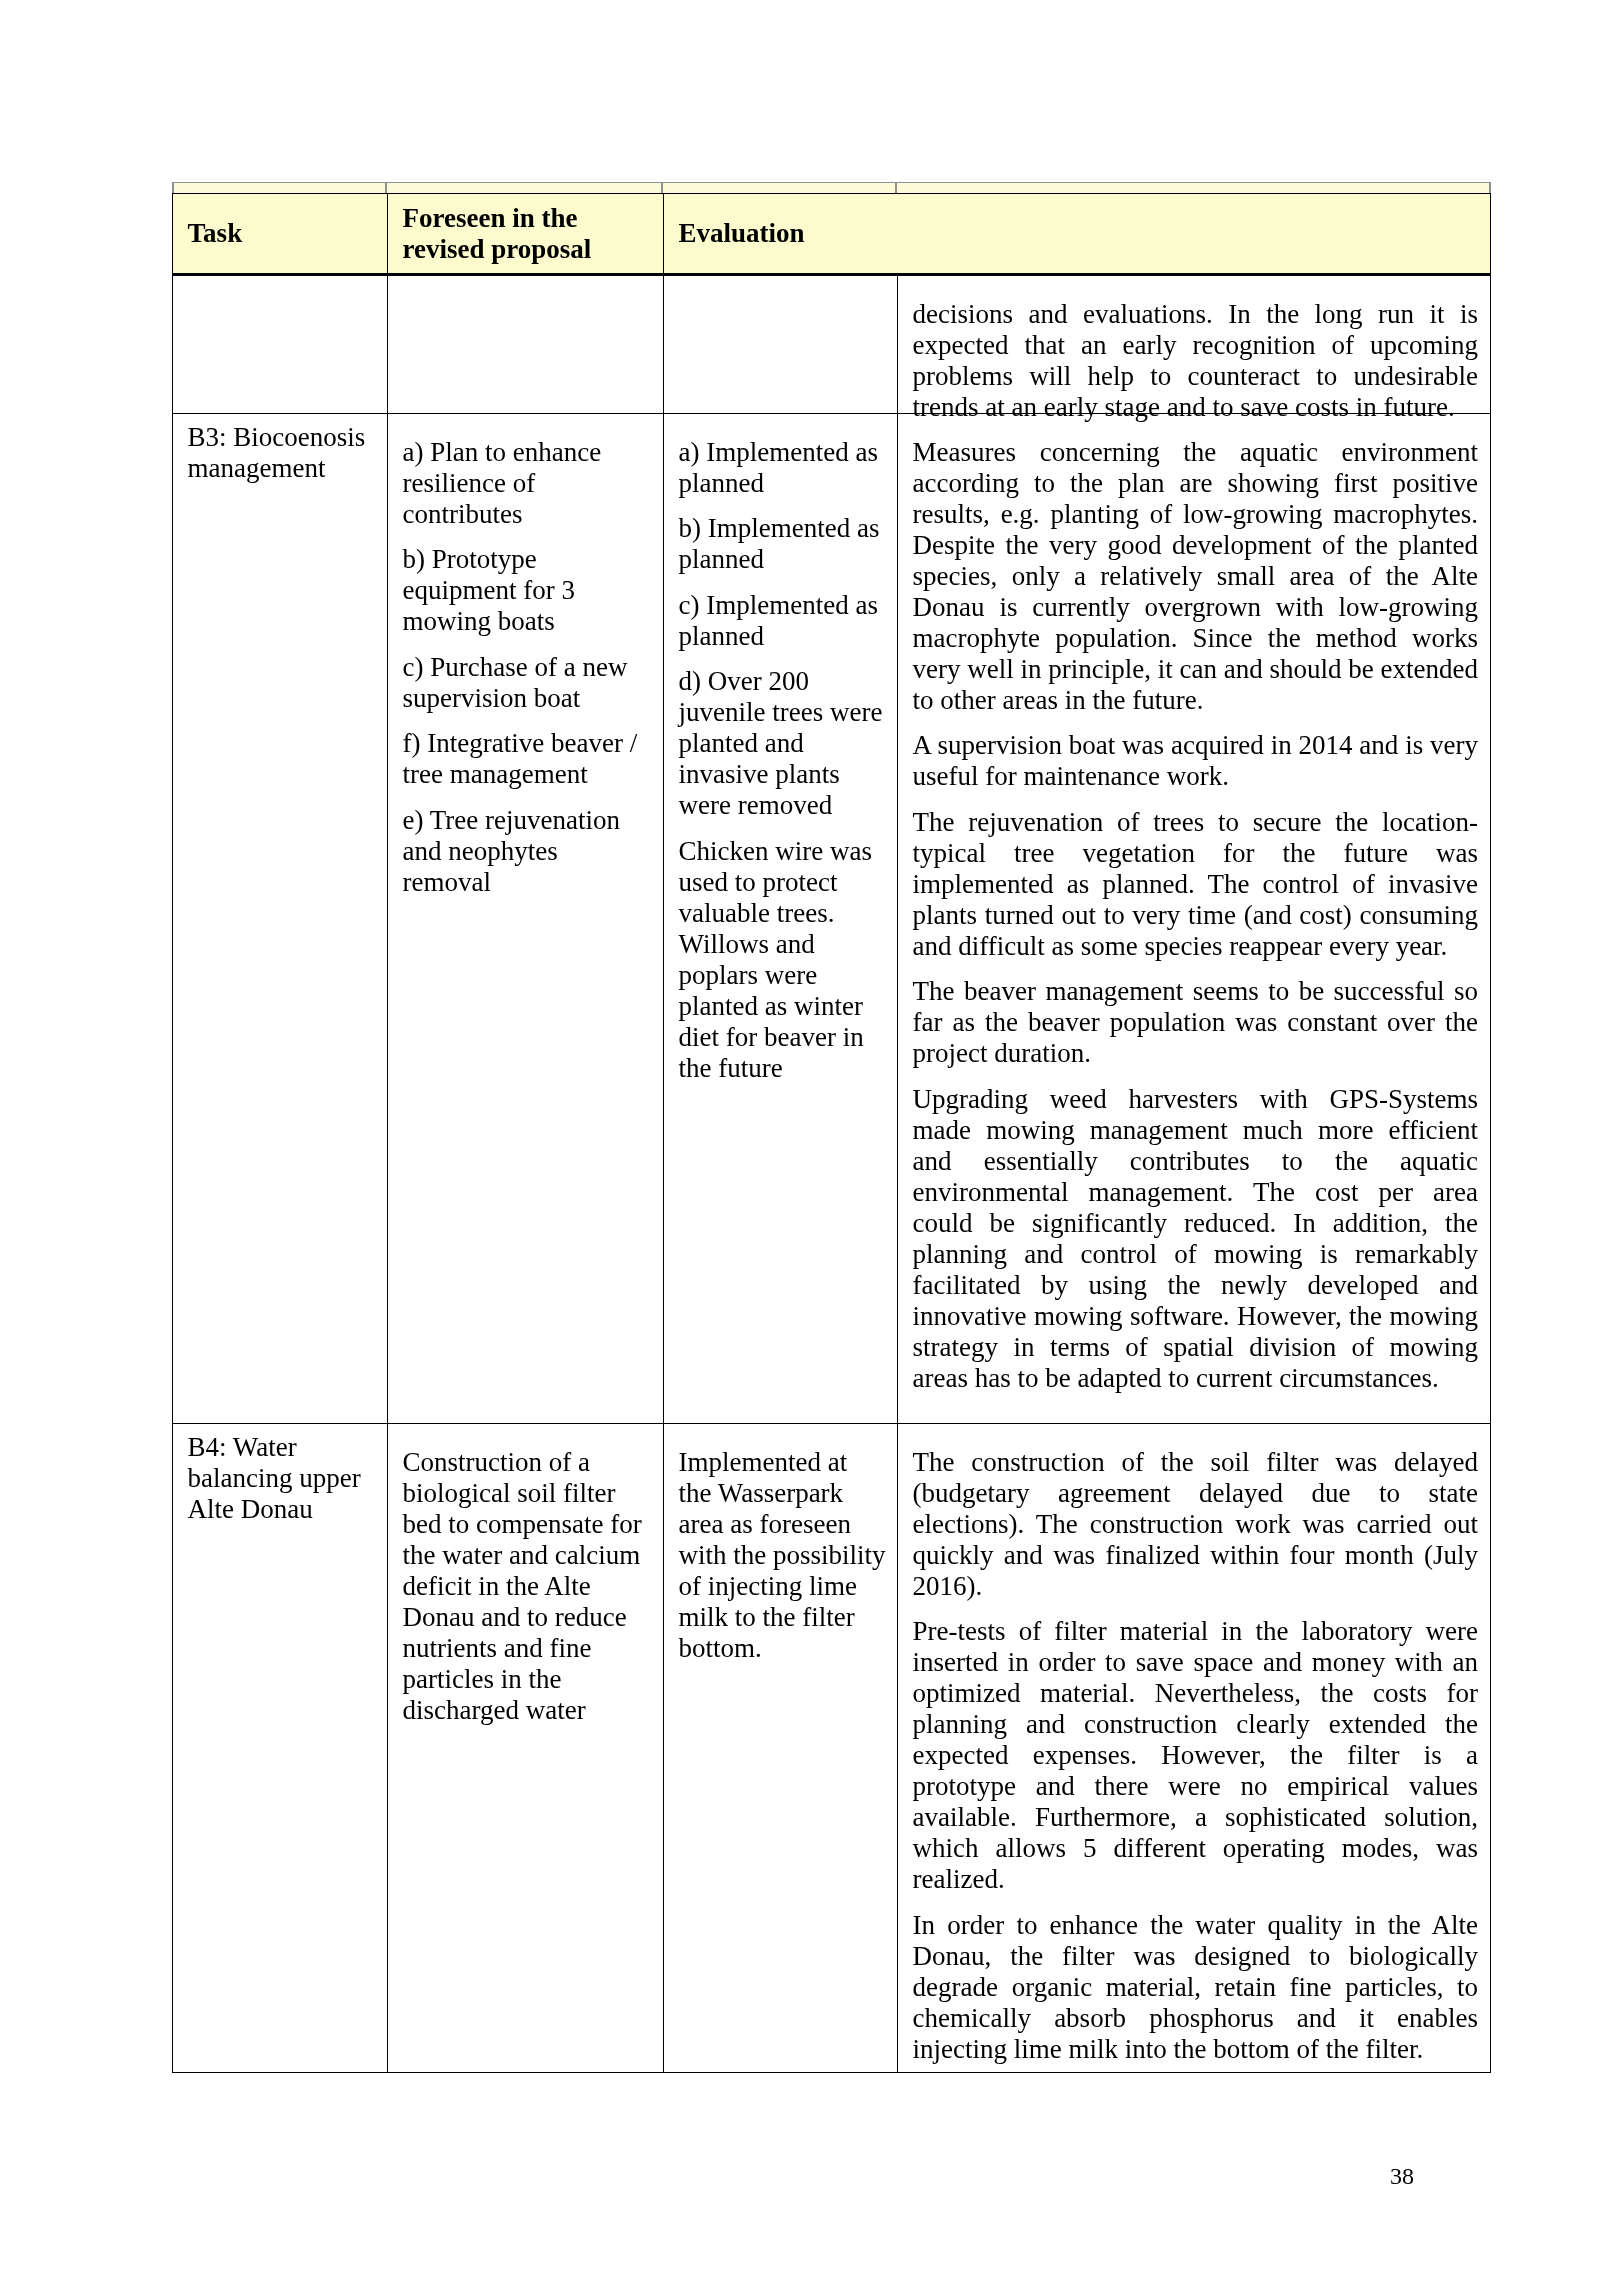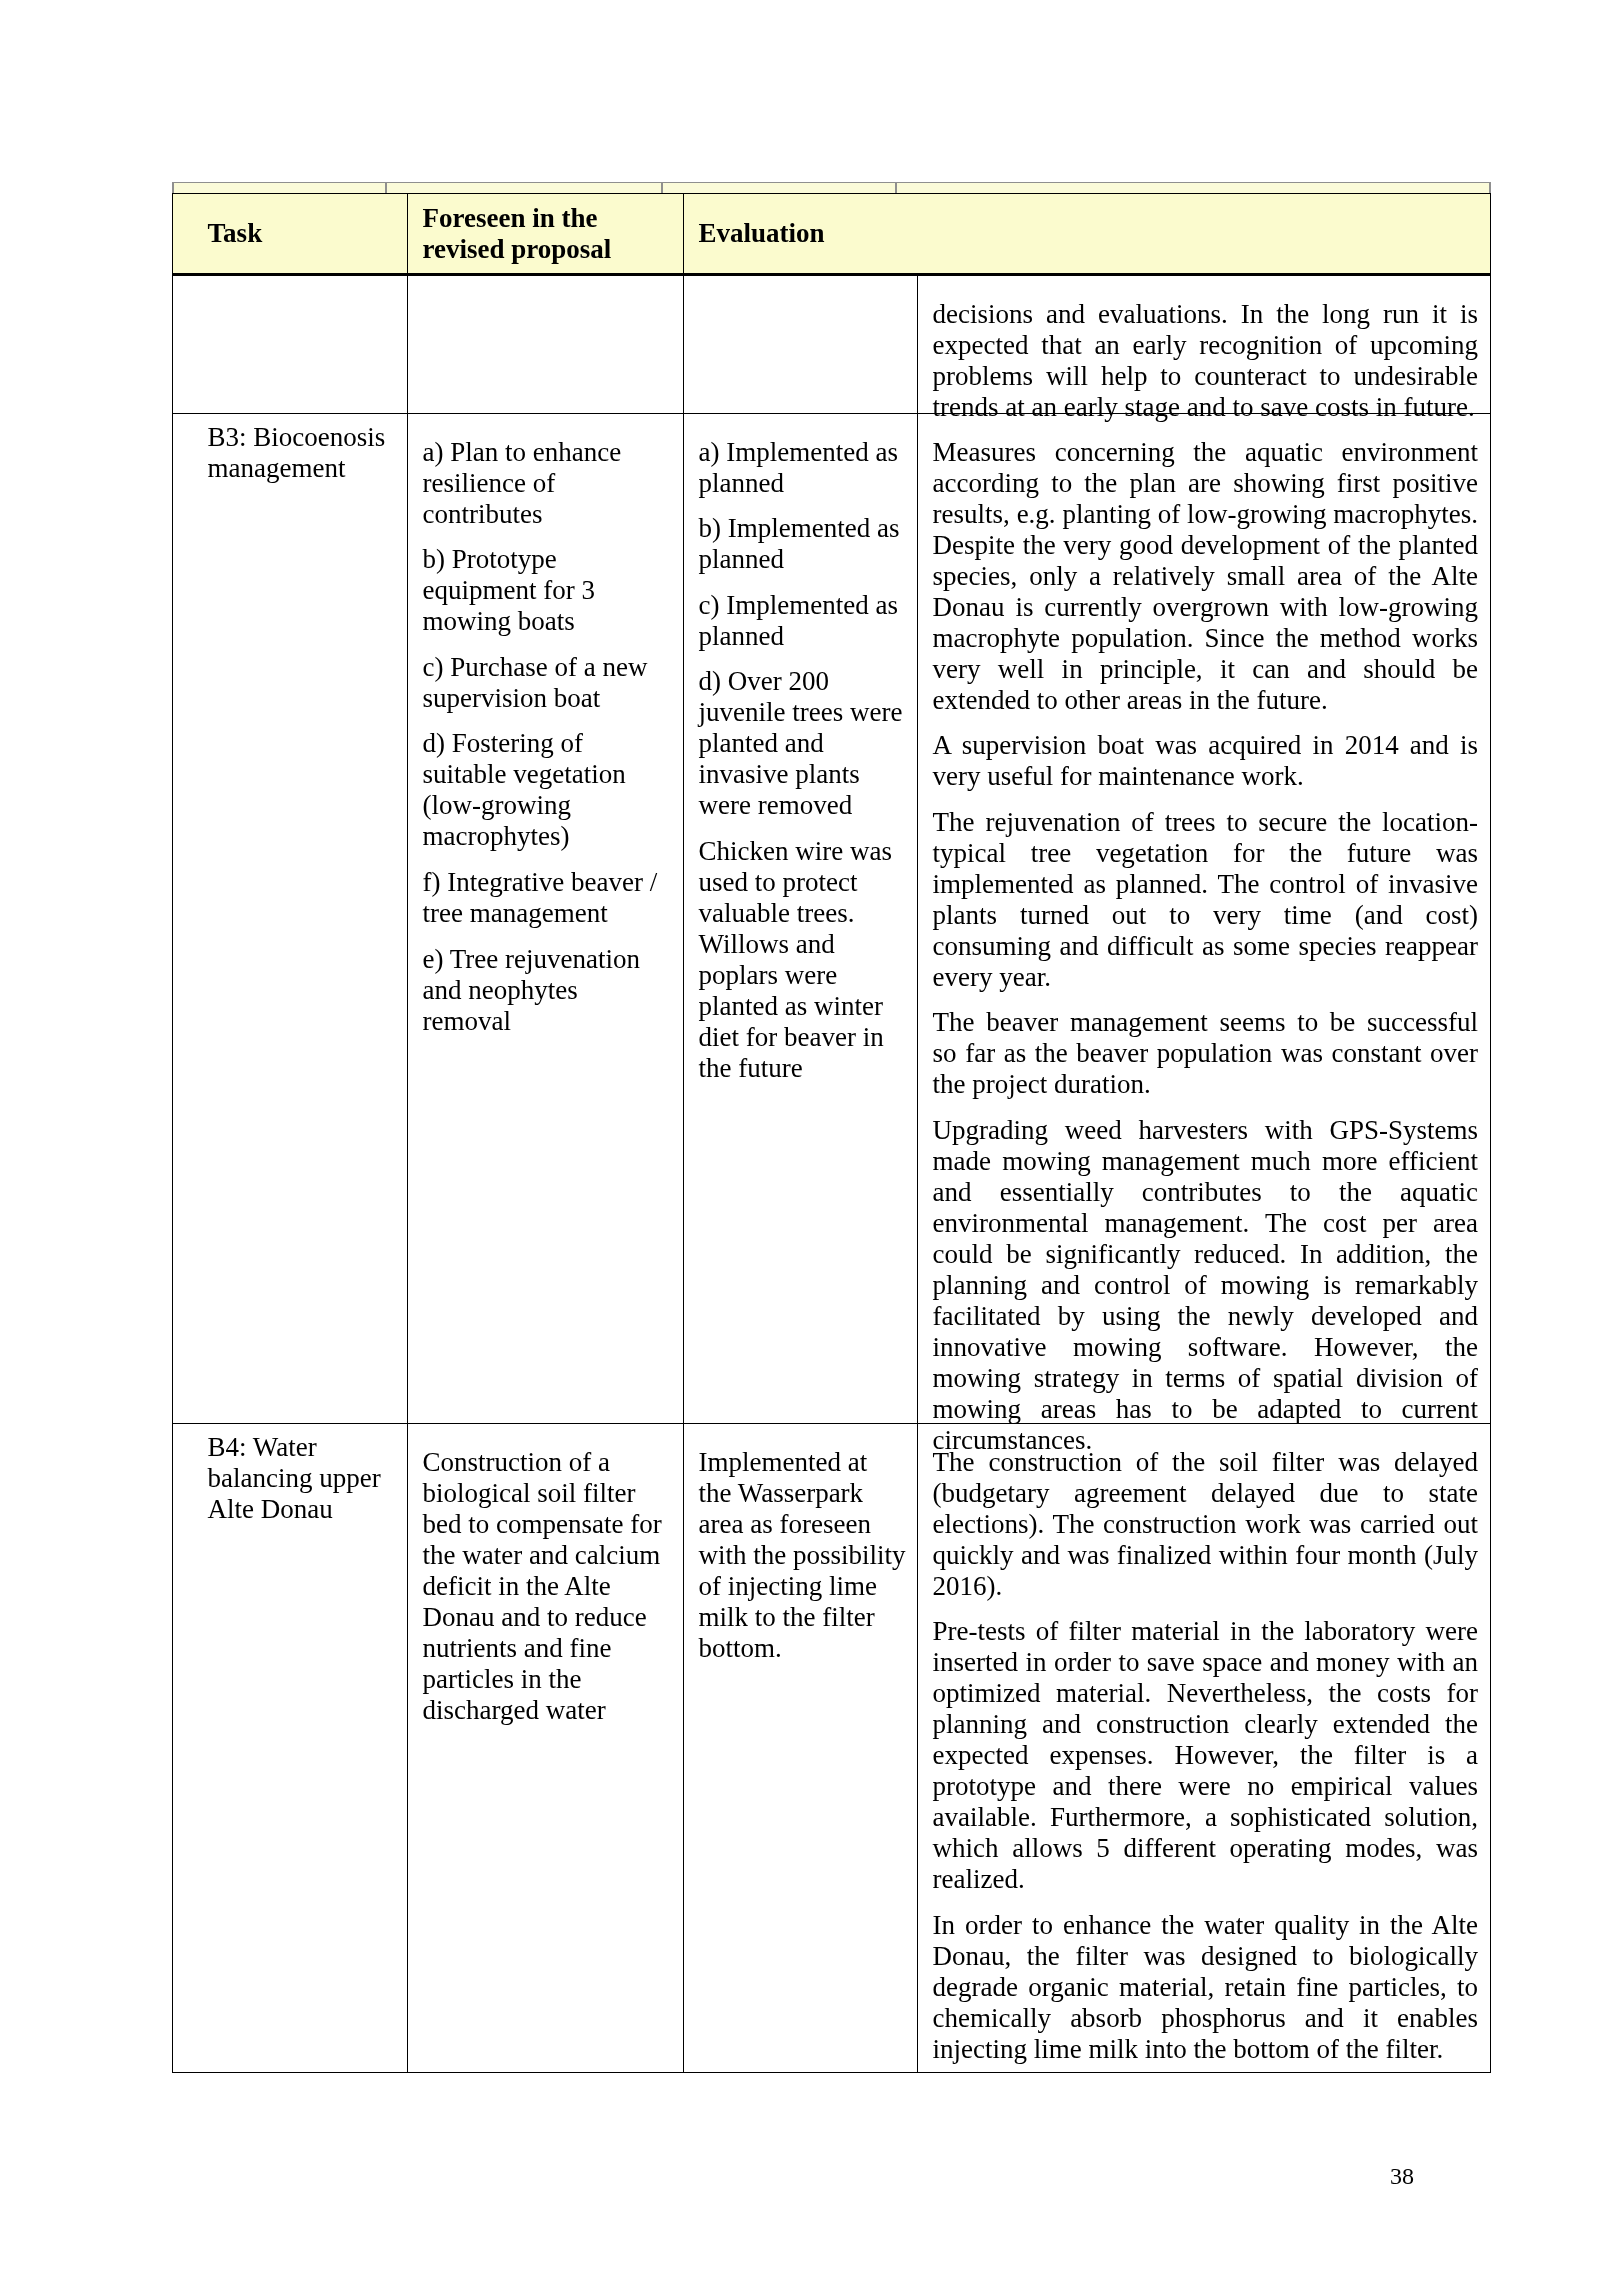--- a/index.html
+++ b/index.html
@@ -40,21 +40,20 @@
     top: 193px;
     width: 1319px;
     border: 1.6px solid #000;
     box-sizing: border-box;
     background: #ffffff;
   }
 
   .row {
     display: flex;
     box-sizing: border-box;
-    padding-left: 20px;
   }
   .row + .row { border-top: 1.6px solid #000; }
 
   .thead {
     height: 81px;
     background: #fbfbce;
     border-bottom: 2.4px solid #000;
     box-sizing: border-box;
   }
   .r0 { height: 138px; }
@@ -123,21 +122,20 @@
         <p class="para">decisions and evaluations. In the long run it is expected that an early recognition of upcoming problems will help to counteract to undesirable trends at an early stage and to save costs in future.</p>
       </div>
   </div>
 
   <div class="row r1">
     <div class="cell c1">B3: Biocoenosis management</div>
     <div class="cell c2">
         <p class="para">a) Plan to enhance resilience of contributes</p>
         <p class="para">b) Prototype equipment for 3 mowing boats</p>
         <p class="para">c) Purchase of a new supervision boat</p>
-        <p class="para">d) Fostering of suitable vegetation (low-growing macrophytes)</p>
         <p class="para">f) Integrative beaver / tree management</p>
         <p class="para">e) Tree rejuvenation and neophytes removal</p>
       </div>
     <div class="cell c3">
         <p class="para">a) Implemented as planned</p>
         <p class="para">b) Implemented as planned</p>
         <p class="para">c) Implemented as planned</p>
         <p class="para">d) Over 200 juvenile trees were planted and invasive plants were removed</p>
         <p class="para">Chicken wire was used to protect valuable trees. Willows and poplars were planted as winter diet for beaver in the future</p>
       </div>

